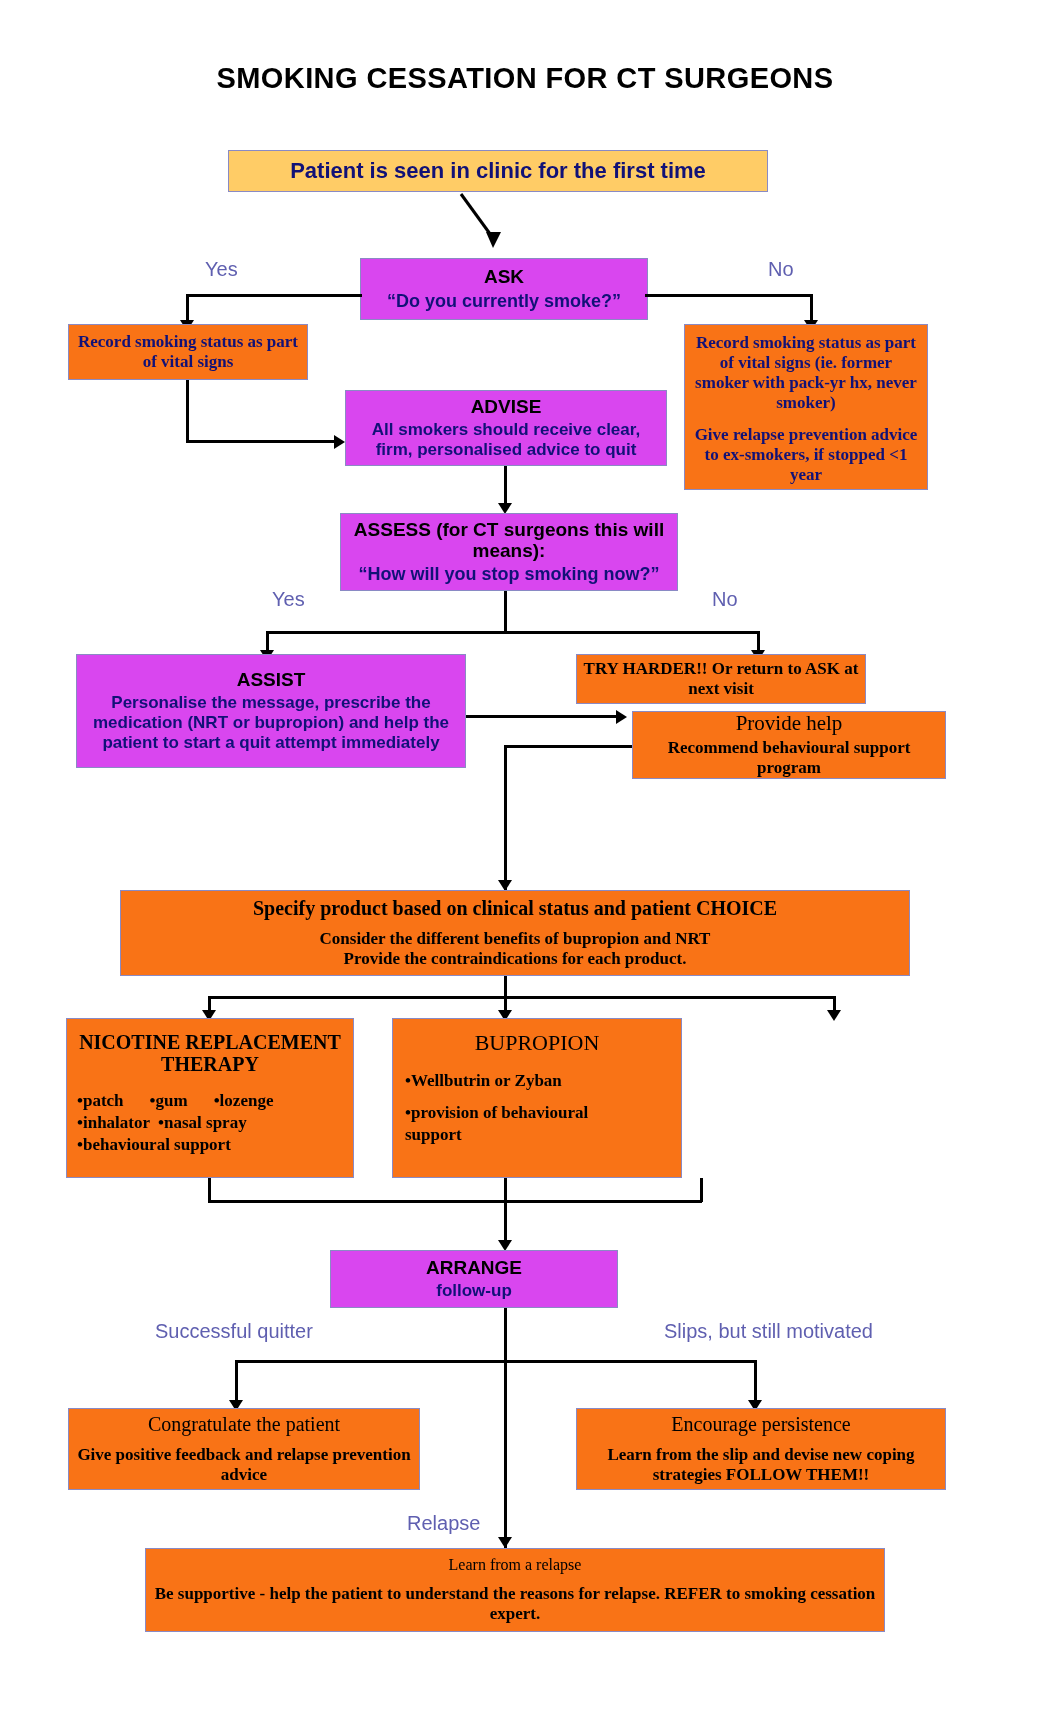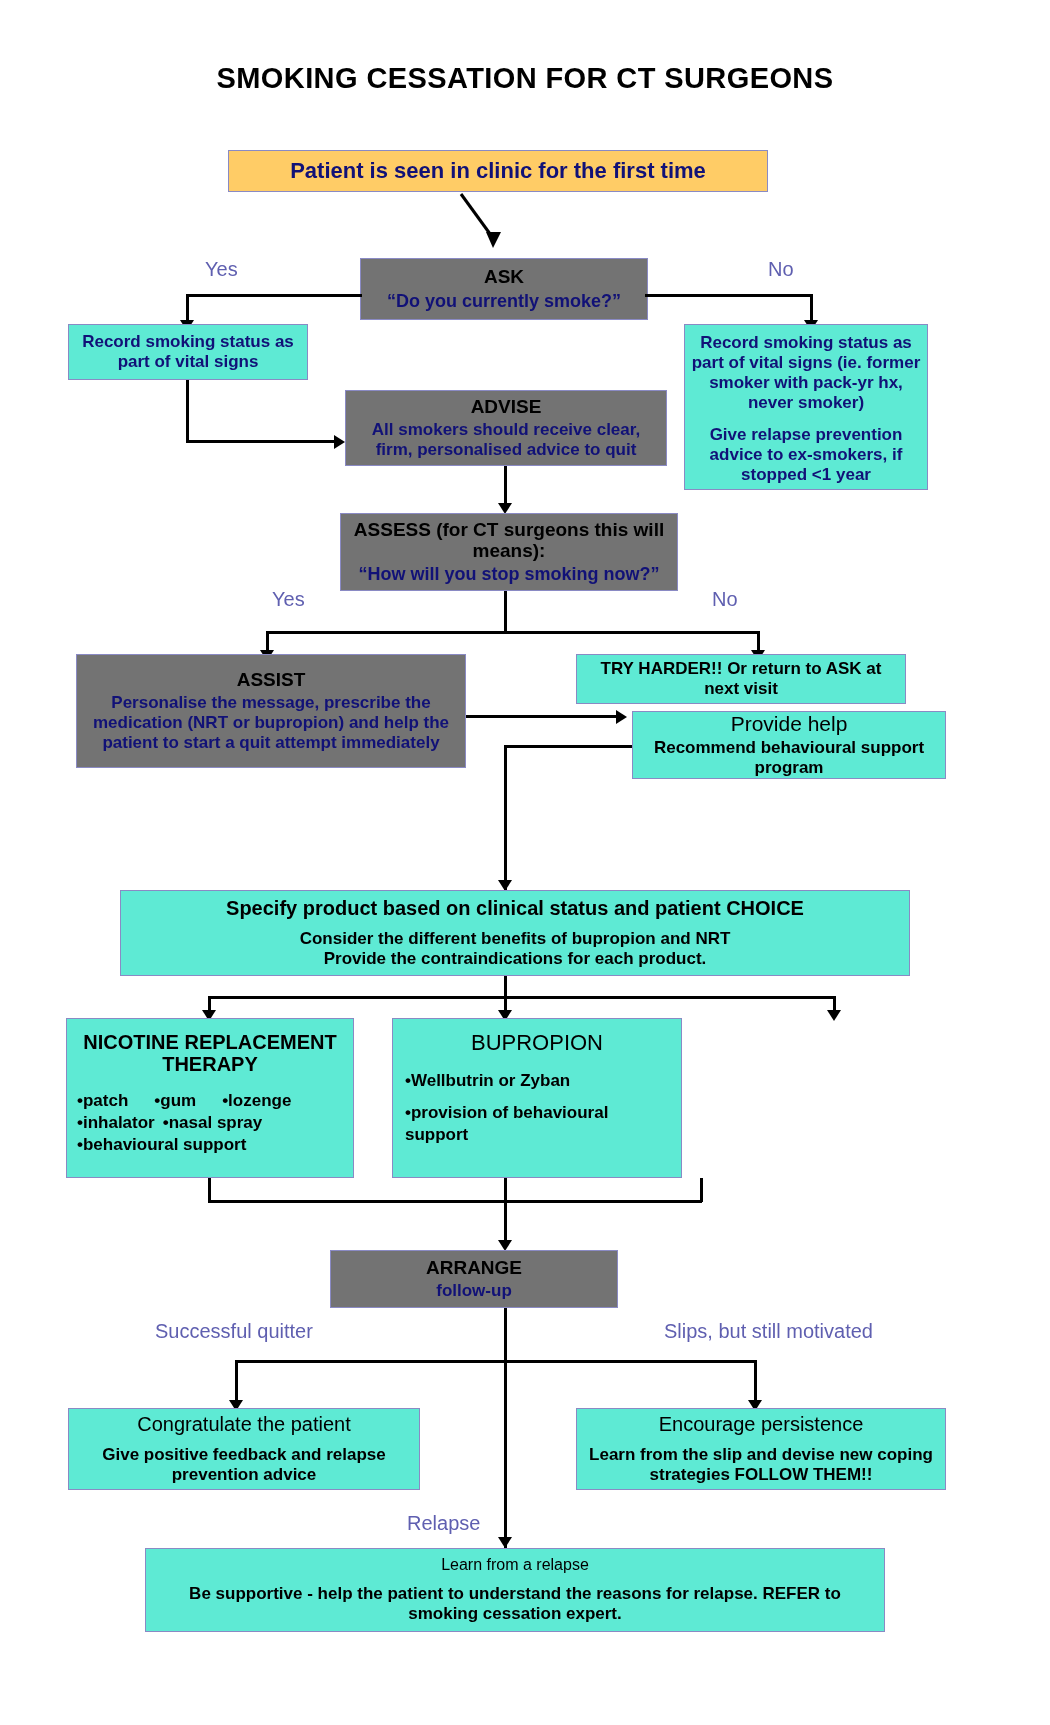--- a/index.html
+++ b/index.html
@@ -16,22 +16,22 @@
     position:absolute;
     box-sizing:border-box;
     border:1px solid #8a8ac4;
     display:flex;
     flex-direction:column;
     align-items:center;
     justify-content:center;
     text-align:center;
     padding:4px 6px;
   }
-  .box.white{background:#5eead4;}
-  .box.yellow{background:#737373;}
+  .box.white{background:#f97316;font-family:Liberation Serif, serif;}
+  .box.yellow{background:#d946ef;}
   .box.orange{background:#ffcc66;}
 
   .hdr{font-weight:bold;color:#000000;line-height:1.12;}
   .hdr-reg{font-weight:normal;color:#000000;line-height:1.12;}
   .bd-navy{font-weight:bold;color:#111177;line-height:1.18;}
   .bd-black{font-weight:bold;color:#000000;line-height:1.18;}
   .gap10{height:10px;}
   .gap14{height:14px;}
 
   
@@ -145,21 +145,21 @@
   <div class="ln vl" style="left:266px;top:631px;height:23px;"></div>
   <div class="arrow-d" style="left:260px;top:650px;"></div>
   <div class="ln vl" style="left:757px;top:631px;height:23px;"></div>
   <div class="arrow-d" style="left:751px;top:650px;"></div>
 
   <div class="box yellow" style="left:76px;top:654px;width:390px;height:114px;">
     <div class="hdr" style="font-size:19px;">ASSIST</div>
     <div class="bd-navy" style="font-size:17px;margin-top:3px;">Personalise the message, prescribe the medication (NRT or bupropion) and help the patient to start a quit attempt immediately</div>
   </div>
 
-  <div class="box white" style="left:576px;top:654px;width:330px;height:50px;">
+  <div class="box white" style="left:576px;top:654px;width:290px;height:50px;">
     <div class="bd-black" style="font-size:17px;">TRY HARDER!! Or return to ASK at next visit</div>
   </div>
 
   <div class="box white" style="left:632px;top:711px;width:314px;height:68px;">
     <div class="hdr-reg" style="font-size:21px;">Provide help</div>
     <div class="bd-black" style="font-size:17px;margin-top:2px;">Recommend behavioural support program</div>
   </div>
 
   <div class="ln hl" style="left:466px;top:715px;width:152px;"></div>
   <div class="arrow-r" style="left:616px;top:710px;"></div>

